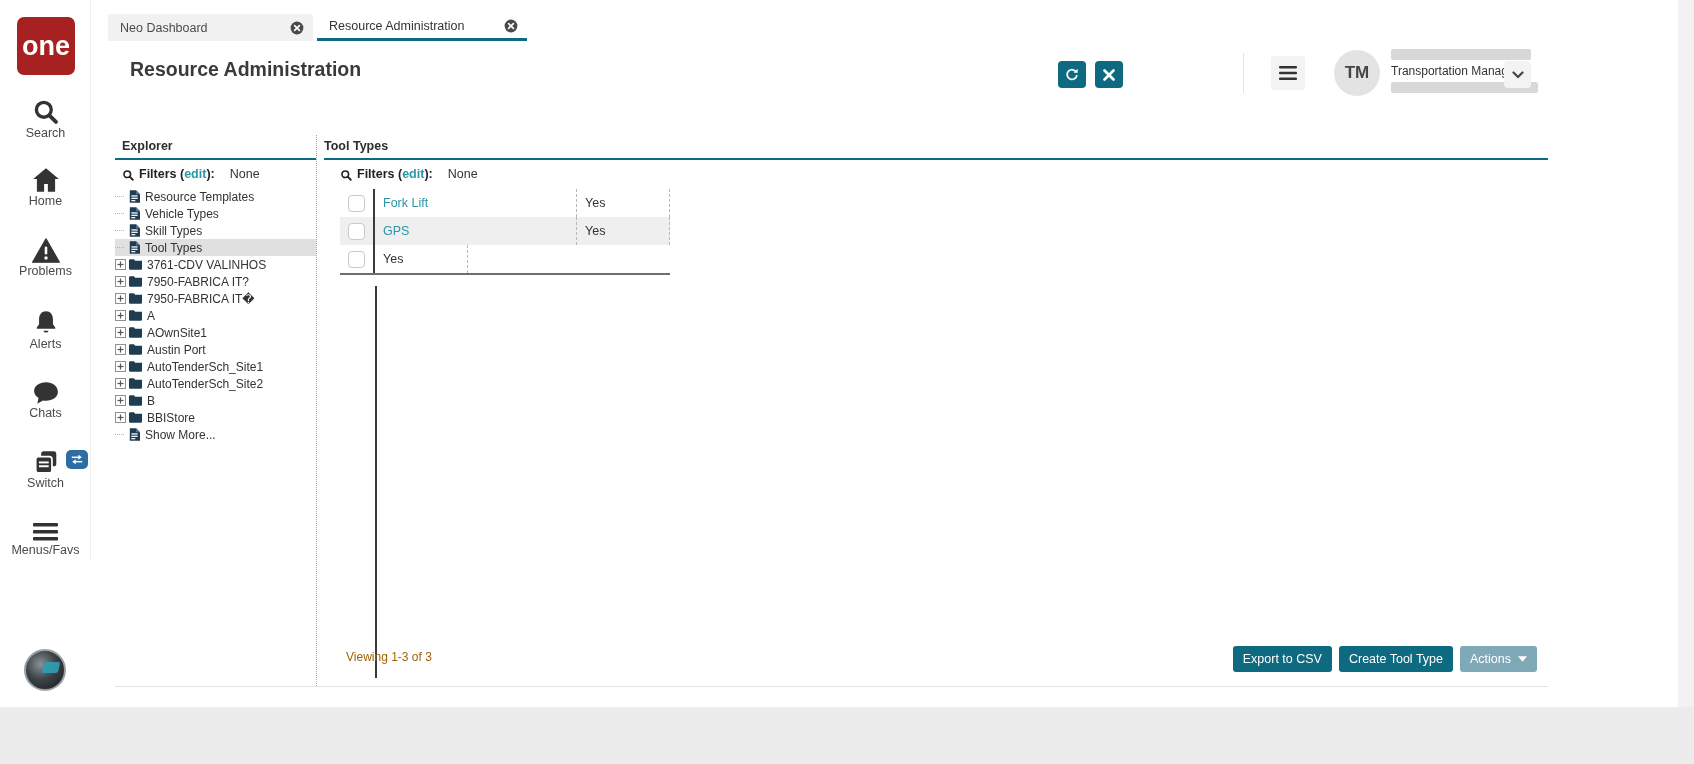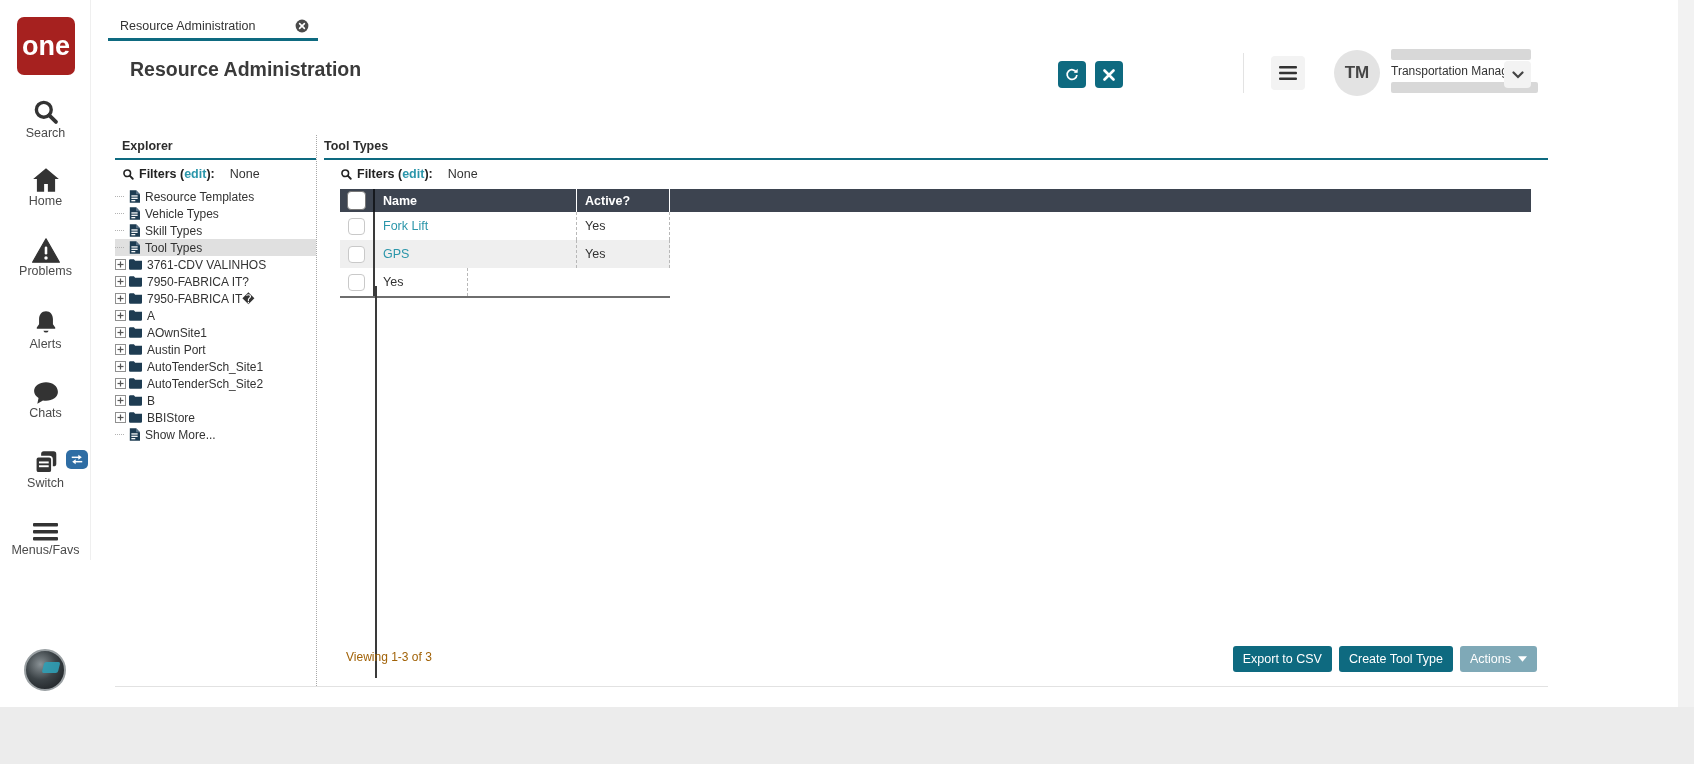--- a/index.html
+++ b/index.html
@@ -37,21 +37,21 @@
   .avatar { position:absolute; left:1226px; top:9px; width:46px; height:46px; border-radius:50%; background:#e3e3e3; color:#454545; font-size:17px; font-weight:700; display:flex; align-items:center; justify-content:center; }
   .user-block { position:absolute; left:1283px; top:8px; }
   .redact { background:#d8d8d8; border-radius:2px; height:11px; }
   .redact.r1 { width:140px; margin-bottom:4px; }
   .redact.r2 { width:147px; margin-top:4px; }
   .user-role { font-size:12px; color:#333; line-height:14px; }
   .chevron-btn { position:absolute; left:1396px; top:20px; width:27px; height:27px; background:#f3f3f3; border-radius:4px; display:flex; align-items:center; justify-content:center; cursor:pointer; }
 
   
   .panel-title { font-size:12.5px; font-weight:700; color:#2d2d2d; padding:4px 0 5px 7px; border-bottom:2px solid var(--accent); }
-  .filters-row { display:flex; align-items:center; gap:5px; padding:7px 0 5px 7px; font-size:12.5px; color:#222; }
+  .filters-row { display:flex; align-items:flex-end; gap:5px; padding:7px 0 5px 7px; font-size:12.5px; color:#222; }
   .filters-row .fpre, .filters-row .fsuf { font-weight:700; }
   .filters-row .fedit { color:var(--link); font-weight:700; cursor:pointer; }
   .filters-row .fval { margin-left:10px; color:#333; }
 
   .explorer { position:absolute; left:115px; top:135px; width:201px; }
   .tree { margin-top:2px; }
   .tree-item { display:flex; align-items:center; height:17px; font-size:12px; color:#333; cursor:pointer; white-space:nowrap; }
   .tree-item.selected { background:#e0e0e0; }
   .expander { width:11px; height:11px; margin-right:3px; flex:none; display:flex; cursor:pointer; }
   .stub { width:9px; margin-right:5px; border-top:1px dotted #b3b3b3; flex:none; }
@@ -174,20 +174,29 @@
             <rect x="1" y="16" width="25" height="3.6" rx="1" fill="#333"></rect>
           </svg>
       </span>
       <div class="rlabel">Menus/Favs</div>
     </div>
 
     <div class="ai-avatar"></div>
   </div>
 
   <div class="tabs">
+    <div class="tab">
+      <span>Neo Dashboard</span>
+      <span class="tab-close">
+        <svg width="14" height="14" viewBox="0 0 14 14">
+            <circle cx="7" cy="7" r="6.4" fill="#4a4a4a"></circle>
+            <path d="M4.6 4.6 l4.8 4.8 M9.4 4.6 l-4.8 4.8" stroke="#fff" stroke-width="1.6" stroke-linecap="round"></path>
+          </svg>
+      </span>
+    </div>
     <div class="tab active">
       <span>Resource Administration</span>
       <span class="tab-close">
         <svg width="14" height="14" viewBox="0 0 14 14">
             <circle cx="7" cy="7" r="6.4" fill="#4a4a4a"></circle>
             <path d="M4.6 4.6 l4.8 4.8 M9.4 4.6 l-4.8 4.8" stroke="#fff" stroke-width="1.6" stroke-linecap="round"></path>
           </svg>
       </span>
     </div>
   </div>
@@ -468,28 +477,20 @@
     <div class="filters-row">
       <svg width="12" height="12" viewBox="0 0 24 24">
           <circle cx="10.5" cy="10.5" r="6.6" fill="none" stroke="#222" stroke-width="3.2"></circle>
           <line x1="15.4" y1="15.4" x2="21.5" y2="21.5" stroke="#222" stroke-width="3.6" stroke-linecap="round"></line>
         </svg>
       <span><span class="fpre">Filters (</span><span class="fedit">edit</span><span class="fsuf">):</span></span>
       <span class="fval">None</span>
     </div>
 
     <div class="tbl">
-      <div class="tbl-head">
-        <span class="th check">
-            <span class="hcb"></span>
-          </span>
-        <span class="th name">Name</span>
-        <span class="th activ">Active?</span>
-        <span class="th filler"></span>
-      </div>
       <div>
           <div class="tbl-row">
             <span class="td check">
               <span class="cb"></span>
             </span>
             <span class="td name">
               <span class="lnk">Fork Lift</span>
             </span>
             <span class="td activ">Yes</span>
           </div>

